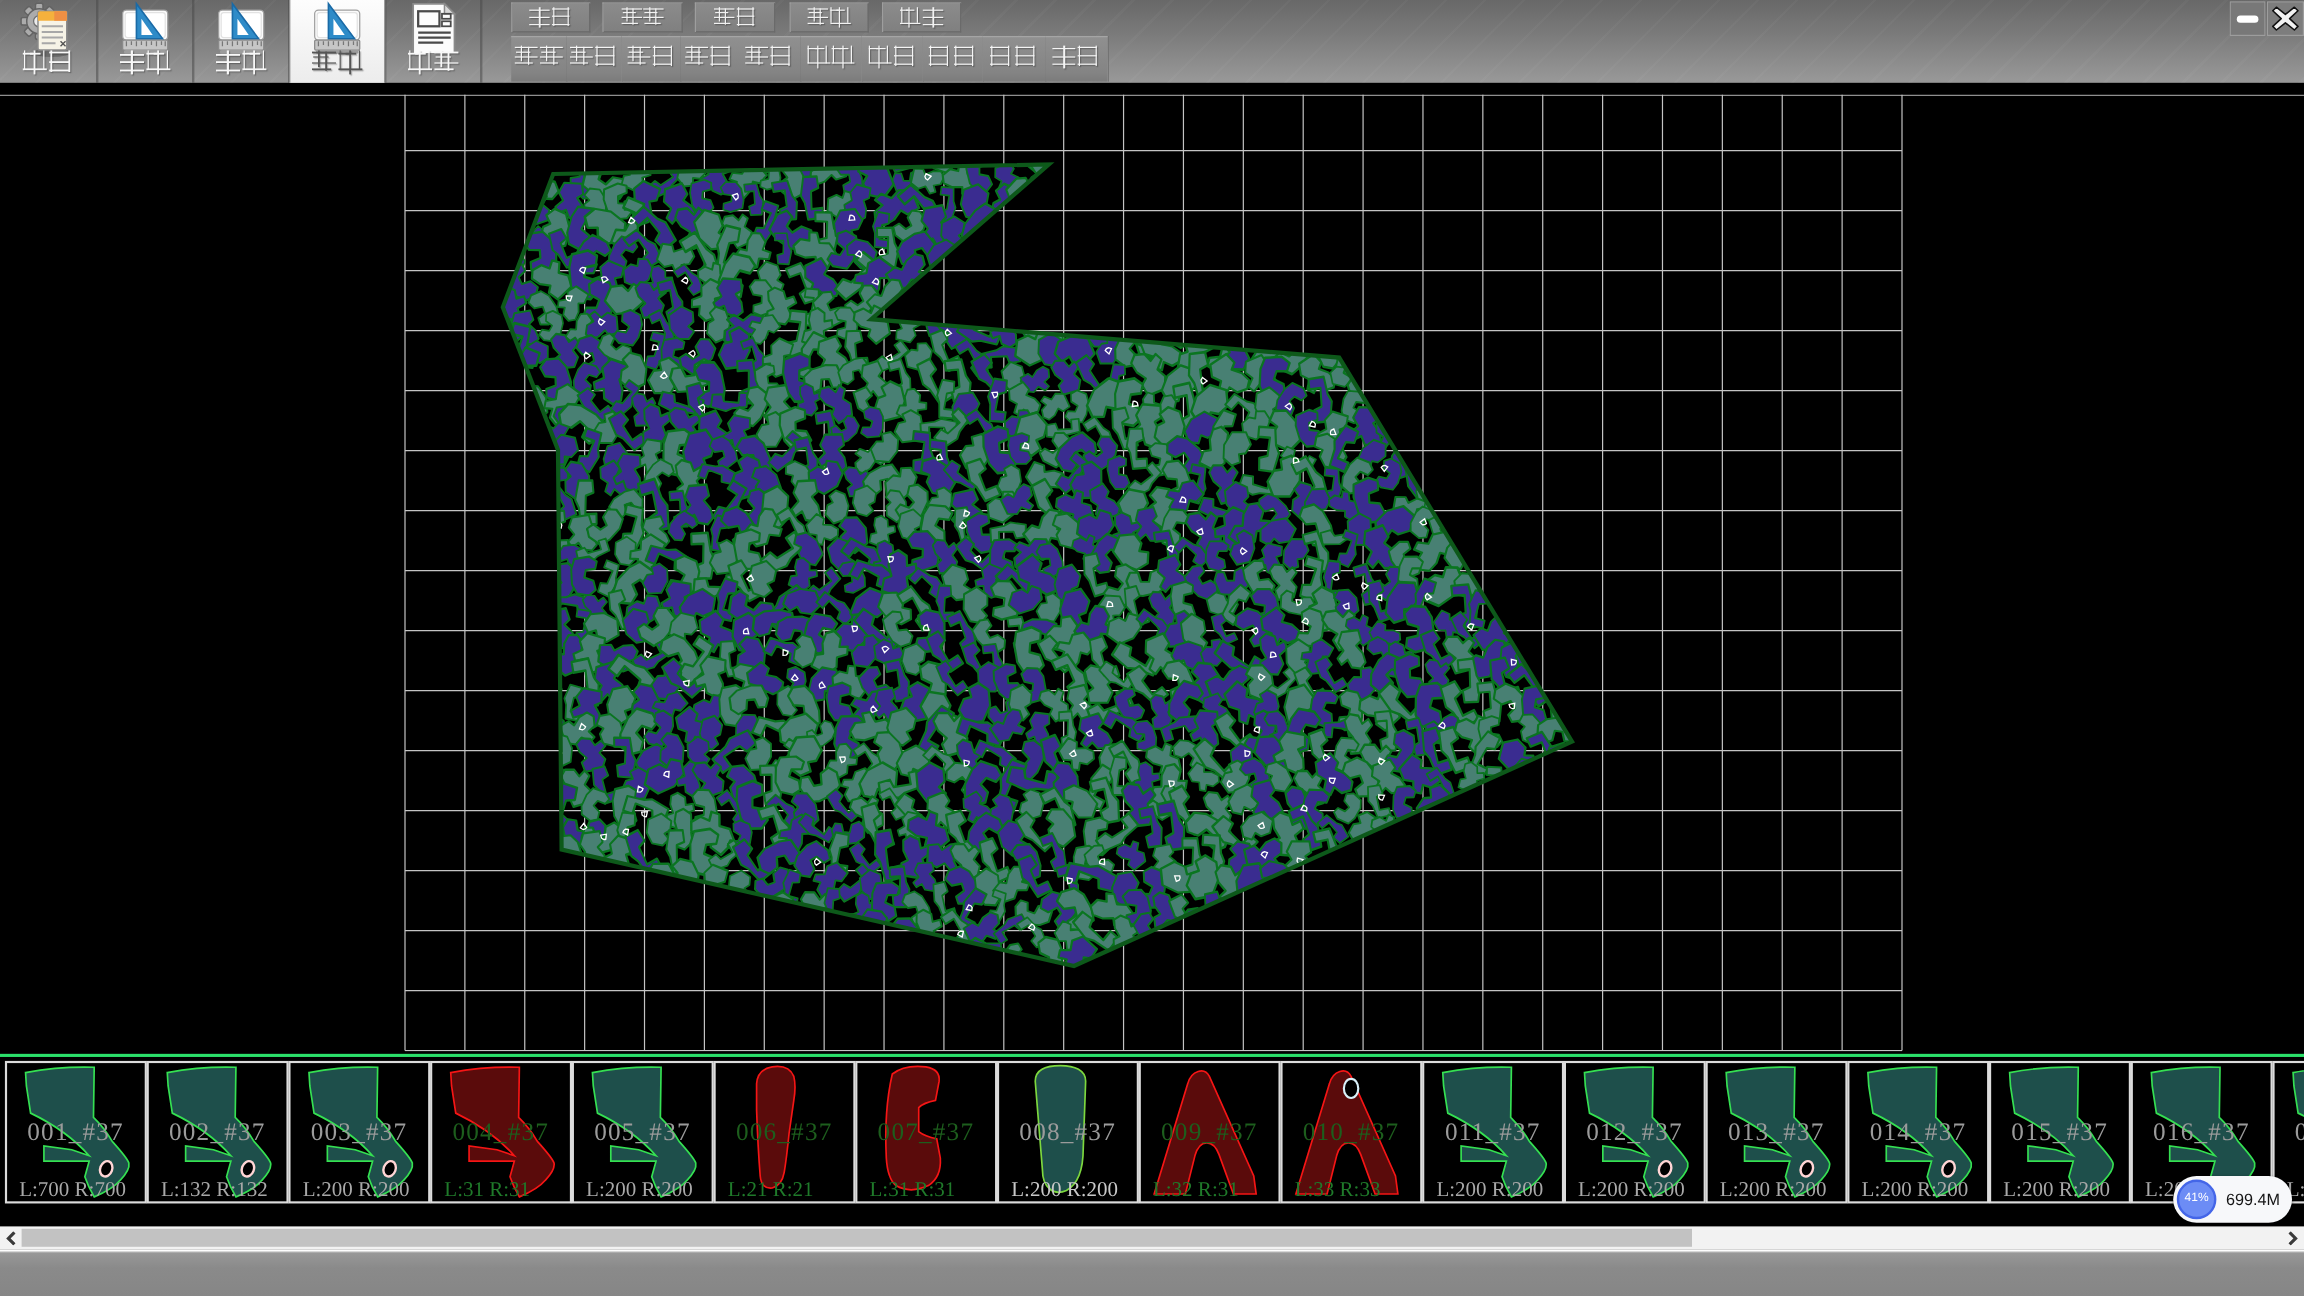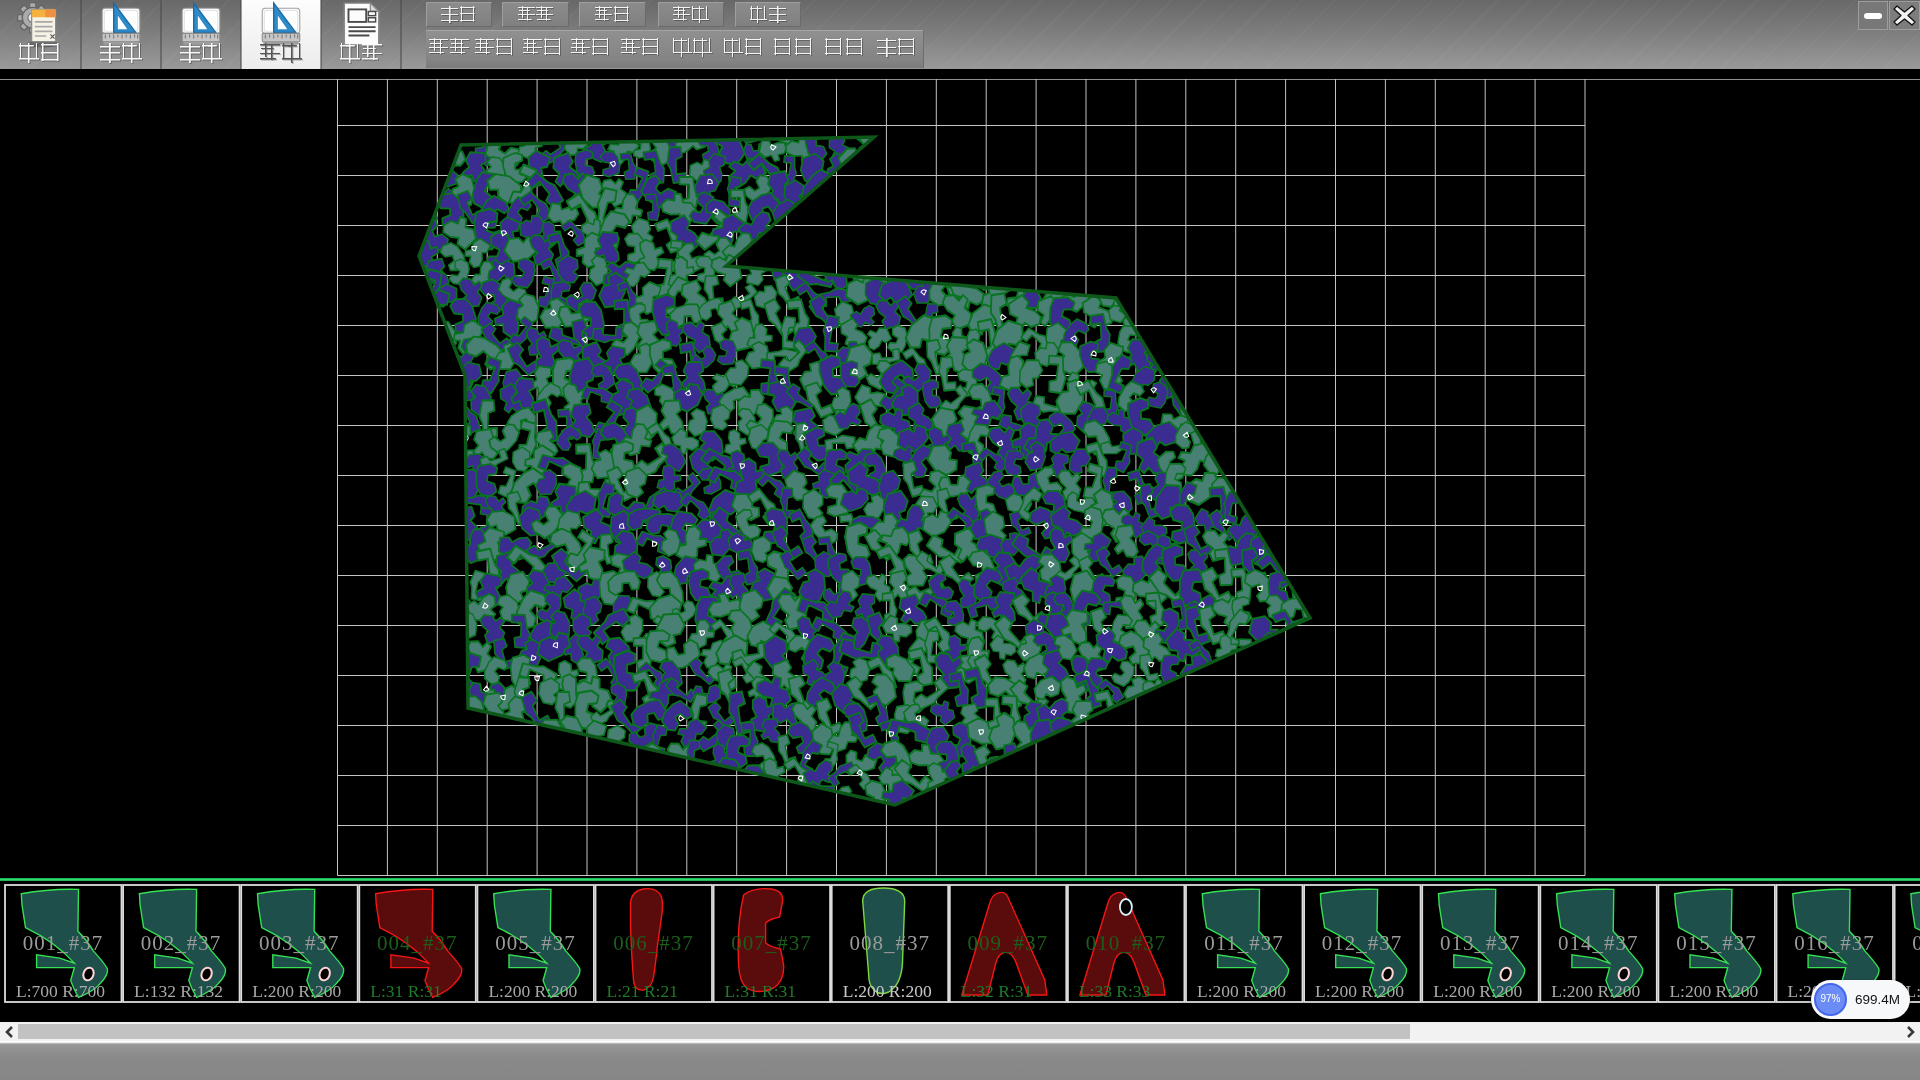--- a/index.html
+++ b/index.html
@@ -1274,21 +1274,21 @@
       <rect x="1776.5" y="885.0" width="116.5" height="117.0" fill="none" stroke="#DCDCDC" stroke-width="1.8"></rect>
       <use href="#boot" x="1776.5" y="885.0" fill="#1E4F4B" stroke="#35E052" stroke-width="1.4"></use>
       <text x="1834.5" y="950" font-family="Liberation Serif" font-size="21" fill="#9B9B9B" text-anchor="middle" letter-spacing="1">016_#37</text>
       <text x="1787.5" y="997" font-family="Liberation Serif" font-size="17.5" fill="#A8A8A8">L:200 R:200</text>
       <rect x="1894.6" y="885.0" width="116.5" height="117.0" fill="none" stroke="#DCDCDC" stroke-width="1.8"></rect>
       <use href="#boot" x="1894.6" y="885.0" fill="#1E4F4B" stroke="#35E052" stroke-width="1.4"></use>
       <text x="1952.6" y="950" font-family="Liberation Serif" font-size="21" fill="#9B9B9B" text-anchor="middle" letter-spacing="1">017_#37</text>
       <text x="1905.6" y="997" font-family="Liberation Serif" font-size="17.5" fill="#A8A8A8">L:200 R:200</text>
     </svg>
     <div class="pill">
-      <div class="circ">97%</div>
+      <div class="circ">41%</div>
       <div class="mem">699.4M</div>
     </div>
     <div class="sbar">
 <svg width="12" height="12" viewBox="0 0 12 12" style="position:absolute;left:4px;top:4px">
         <path d="M8,1 L3,6 L8,11" fill="none" stroke="#3a3a3a" stroke-width="2.6"></path>
       </svg>
 <div class="thumb"></div>
 <svg width="12" height="12" viewBox="0 0 12 12" style="position:absolute;left:1904px;top:4px">
         <path d="M4,1 L9,6 L4,11" fill="none" stroke="#3a3a3a" stroke-width="2.6"></path>
       </svg>

